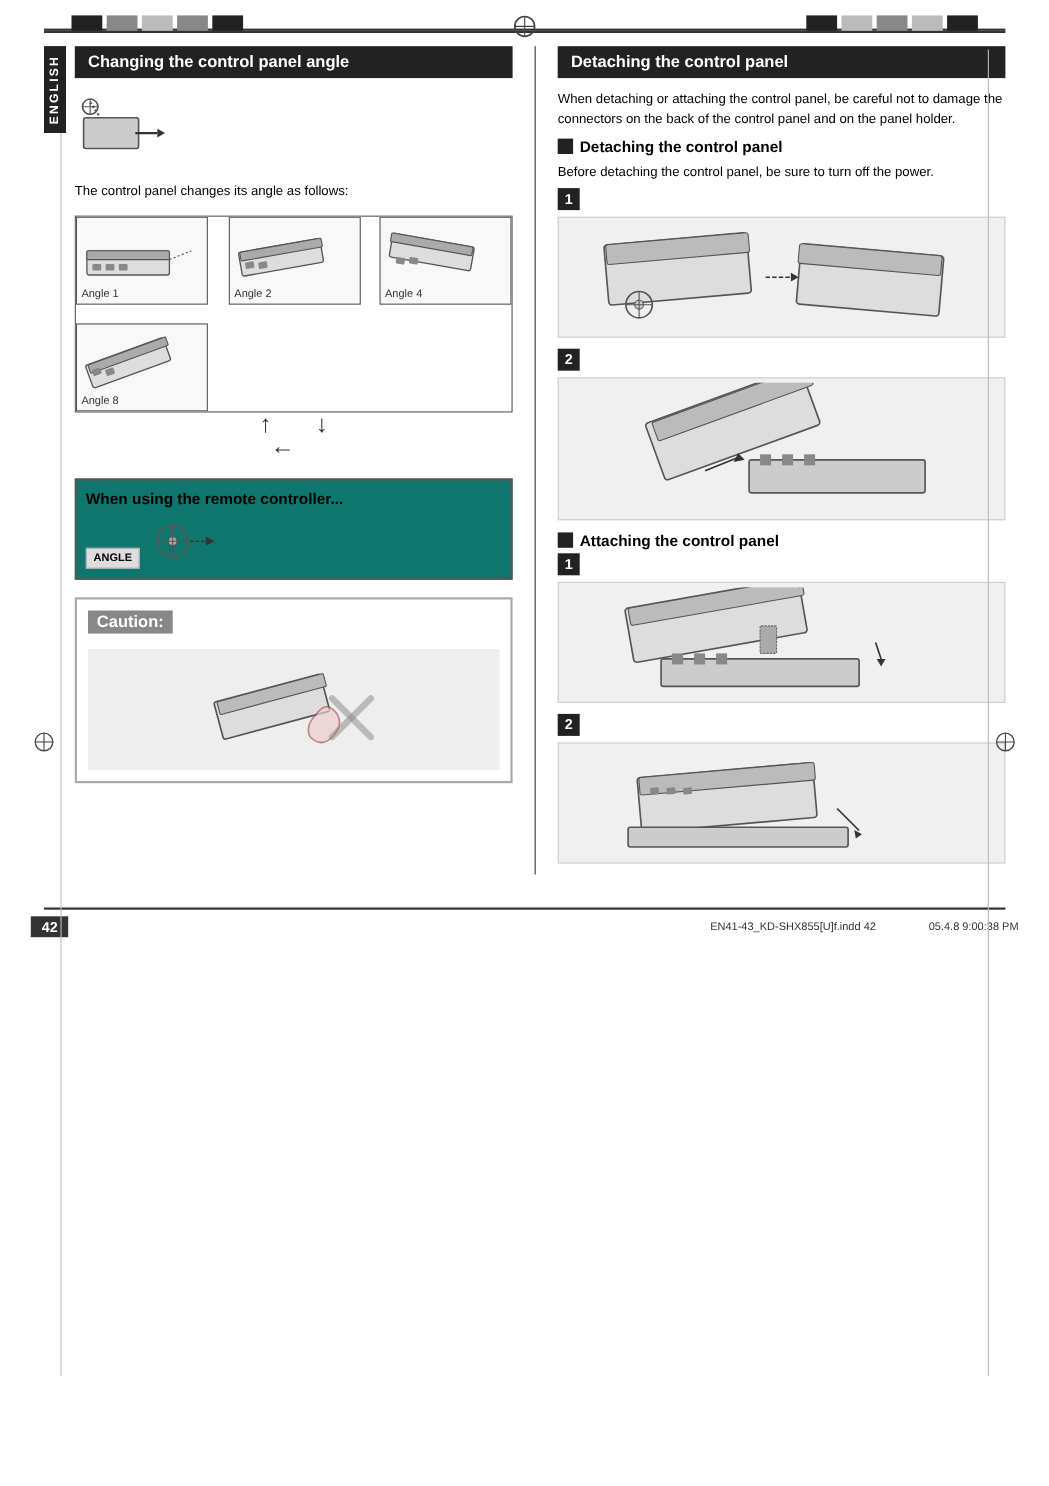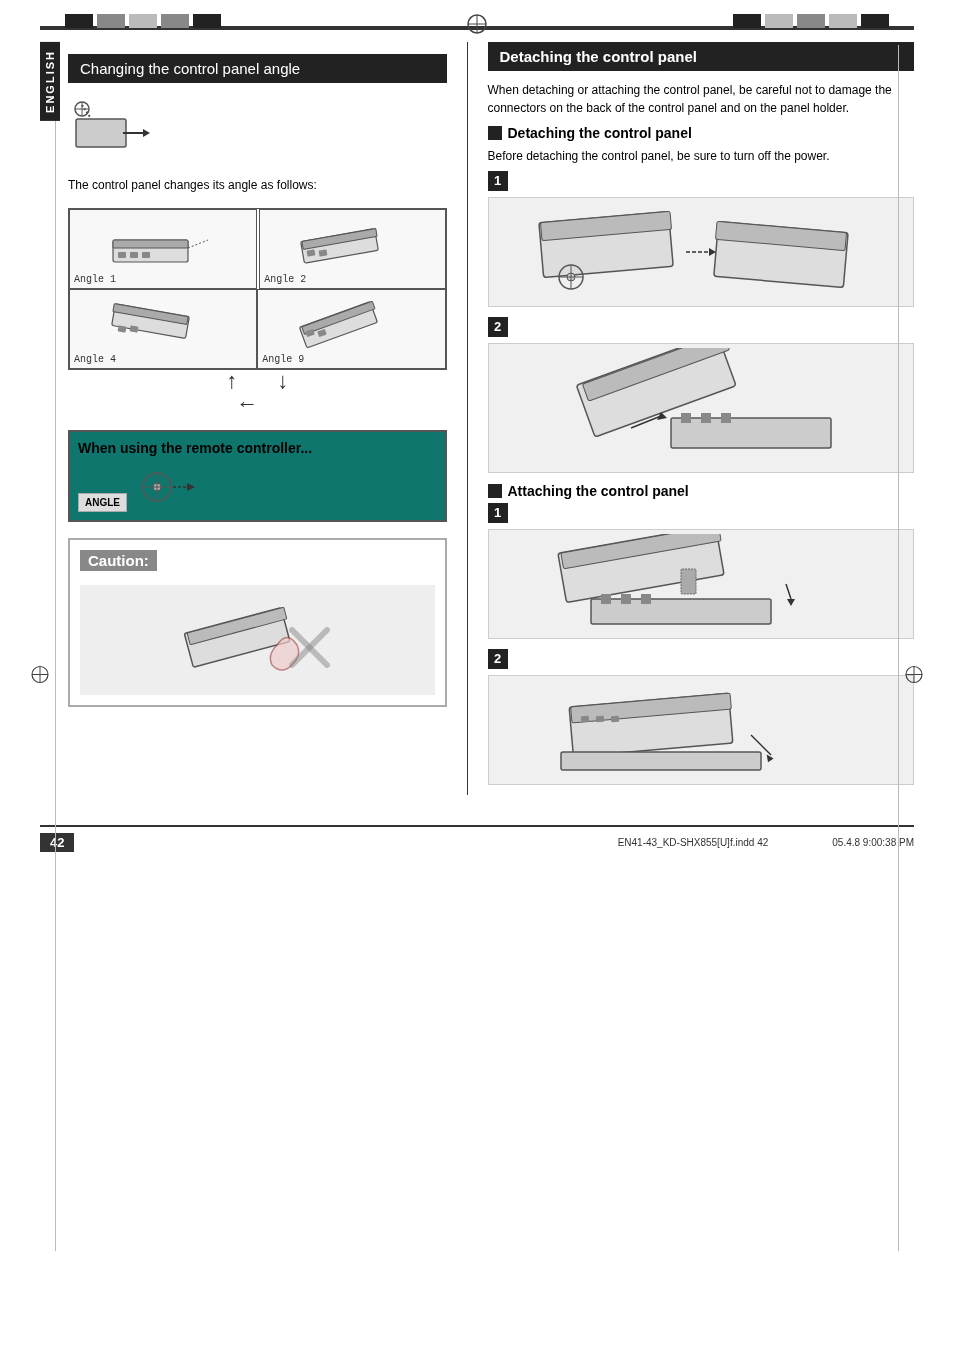--- a/index.html
+++ b/index.html
@@ -66,49 +66,47 @@
       flex: 1;
       padding-left: 20px;
       border-left: 1px solid #333;
     }
 
     
     .section-header-left {
       background: #222;
       color: #fff;
       font-size: 15px;
-      font-weight: normal;
+      font-weight: bold;
       padding: 6px 12px;
       margin-bottom: 10px;
-      margin-top: 12px;
     }
     .section-header-right {
       background: #222;
       color: #fff;
       font-size: 15px;
       font-weight: bold;
       padding: 6px 12px;
       margin-bottom: 10px;
     }
 
     
     .left-wrapper {
       display: flex;
       flex-direction: row;
       gap: 8px;
     }
 
     
     .angle-grid {
       display: grid;
-      grid-template-columns: 1fr 1fr;
-      gap: 0;
+      grid-template-columns: 1fr 1fr 1fr;
+      gap: 17px;
       border: 1px solid #555;
       margin: 8px 0;
-      font-family: Liberation Mono, monospace;
     }
     .angle-cell {
       border: 1px solid #555;
       padding: 4px;
       position: relative;
       background: #f8f8f8;
     }
     .angle-label {
       font-size: 10px;
       color: #333;
@@ -366,21 +364,21 @@
         </div>
         <div class="angle-cell">
           <div class="angle-illustration">
             <svg width="110" height="58" viewBox="0 0 110 58">
               <rect x="5" y="14" width="75" height="22" rx="2" fill="#ddd" stroke="#555" stroke-width="1.2" transform="rotate(-20,42,25)"></rect>
               <rect x="5" y="14" width="75" height="8" rx="1" fill="#aaa" stroke="#555" stroke-width="1" transform="rotate(-20,42,18)"></rect>
               <rect x="10" y="30" width="8" height="6" rx="1" fill="#888" transform="rotate(-20,14,33)"></rect>
               <rect x="22" y="30" width="8" height="6" rx="1" fill="#888" transform="rotate(-20,26,33)"></rect>
             </svg>
           </div>
-          <span class="angle-label">Angle 9</span>
+          <span class="angle-label">Angle 8</span>
         </div>
       </div>
 
       <div style="margin-top:-10px;margin-bottom:6px;display:flex;justify-content:center;gap:40px;">
         <div style="font-size:22px;color:#333;">↑</div>
         <div style="font-size:22px;color:#333;">↓</div>
       </div>
       <div style="display:flex;justify-content:center;margin-top:-12px;margin-bottom:8px;">
         <div style="font-size:22px;color:#333;margin-right:20px;">←</div>
       </div>
@@ -532,20 +530,20 @@
 <div style="position:absolute;right:30px;top:50%;transform:translateY(-50%);">
   <svg width="20" height="20" viewBox="0 0 20 20">
     <circle cx="10" cy="10" r="8" fill="none" stroke="#444" stroke-width="1.2"></circle>
     <line x1="10" y1="2" x2="10" y2="18" stroke="#444" stroke-width="1"></line>
     <line x1="2" y1="10" x2="18" y2="10" stroke="#444" stroke-width="1"></line>
   </svg>
 </div>
 
 <div style="margin-top:30px;">
   <hr class="bottom-rule">
-  <div style="display:flex;align-items:center;justify-content:space-between;padding:6px 40px;">
+  <div style="display:flex;align-items:center;justify-content:space-between;padding:6px 28px;">
     <div class="page-number">42</div>
-    <div style="font-size:10px;color:#333;display:flex;gap:64px;justify-content:space-between;">
+    <div style="font-size:10px;color:#333;display:flex;gap:48px;justify-content:space-between;">
       <span>EN41-43_KD-SHX855[U]f.indd   42</span>
       <span>05.4.8   9:00:38 PM</span>
     </div>
   </div>
 </div>
 
 </body></html>

